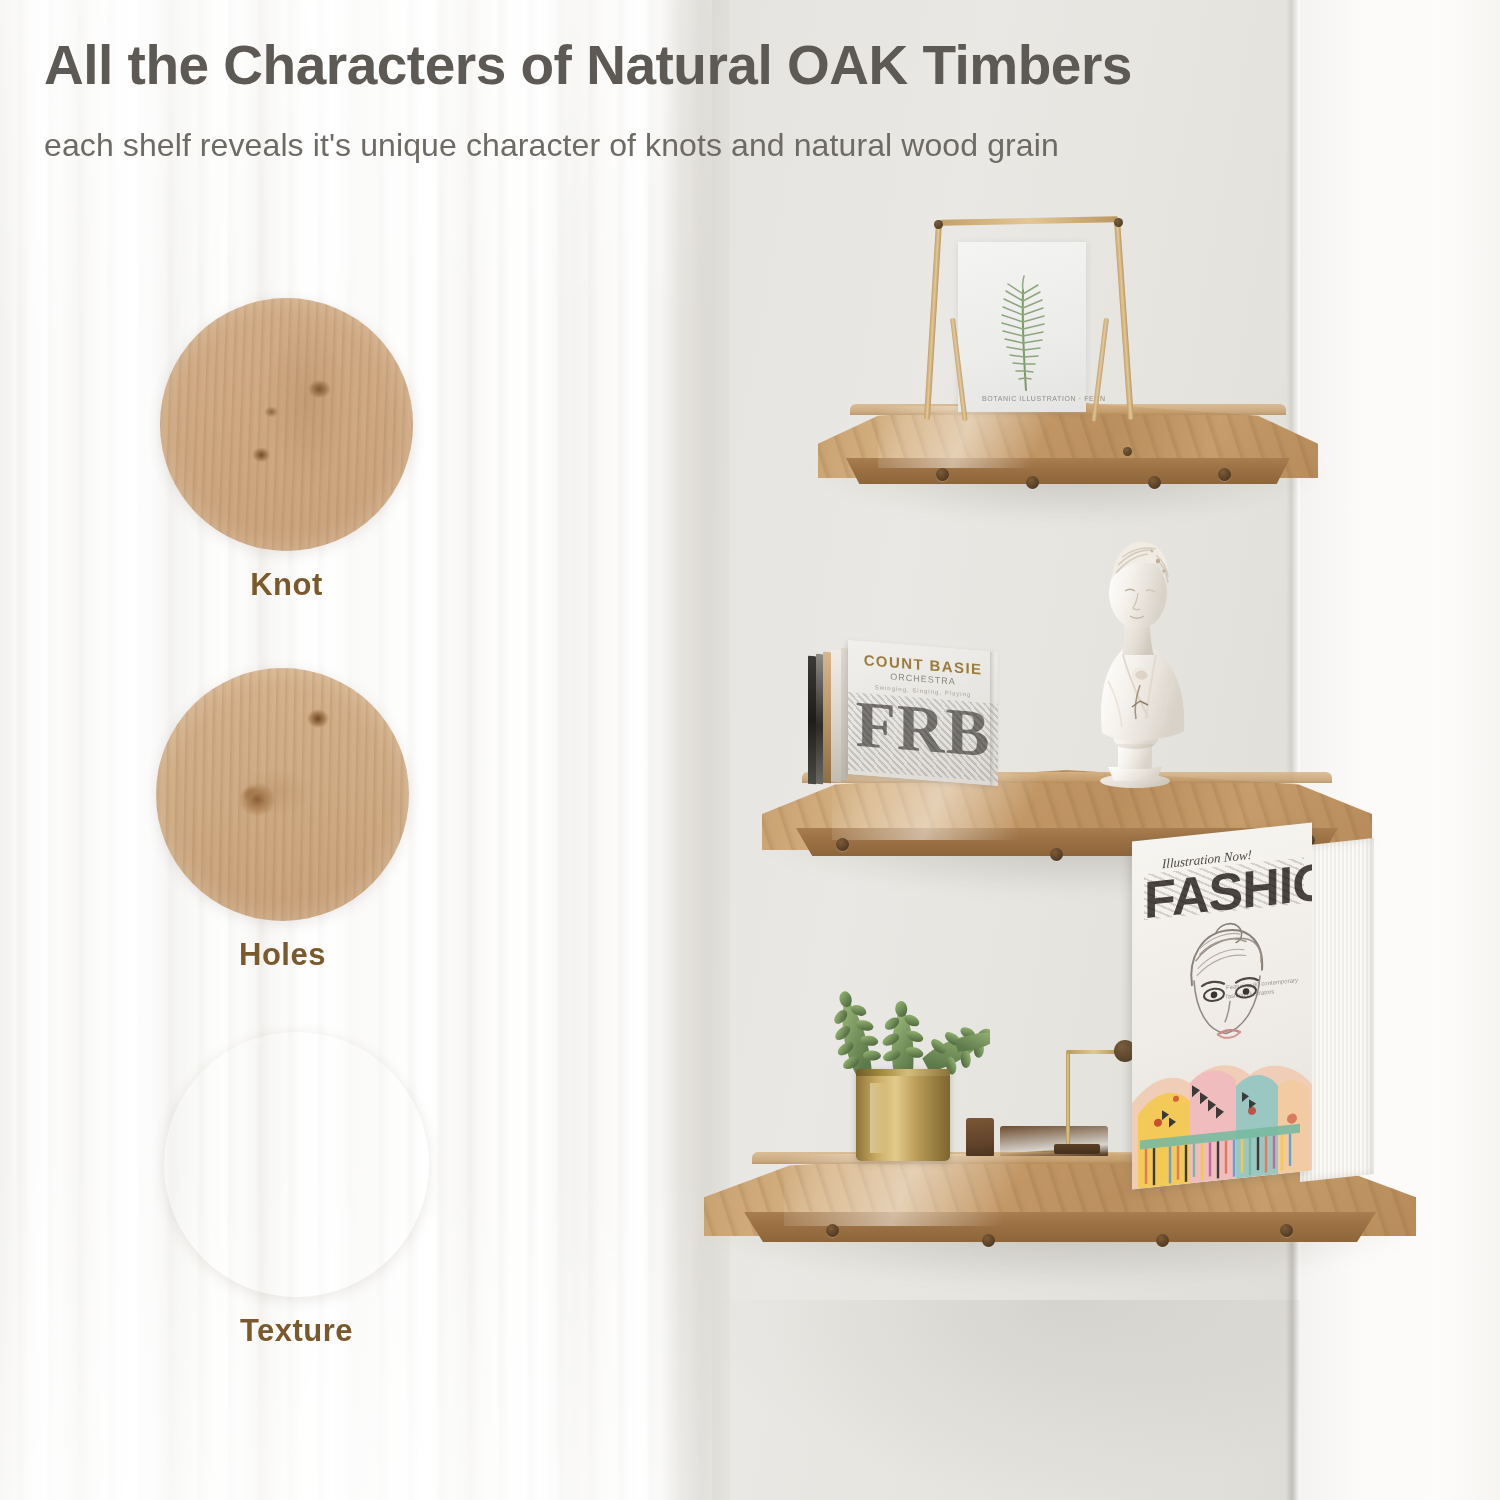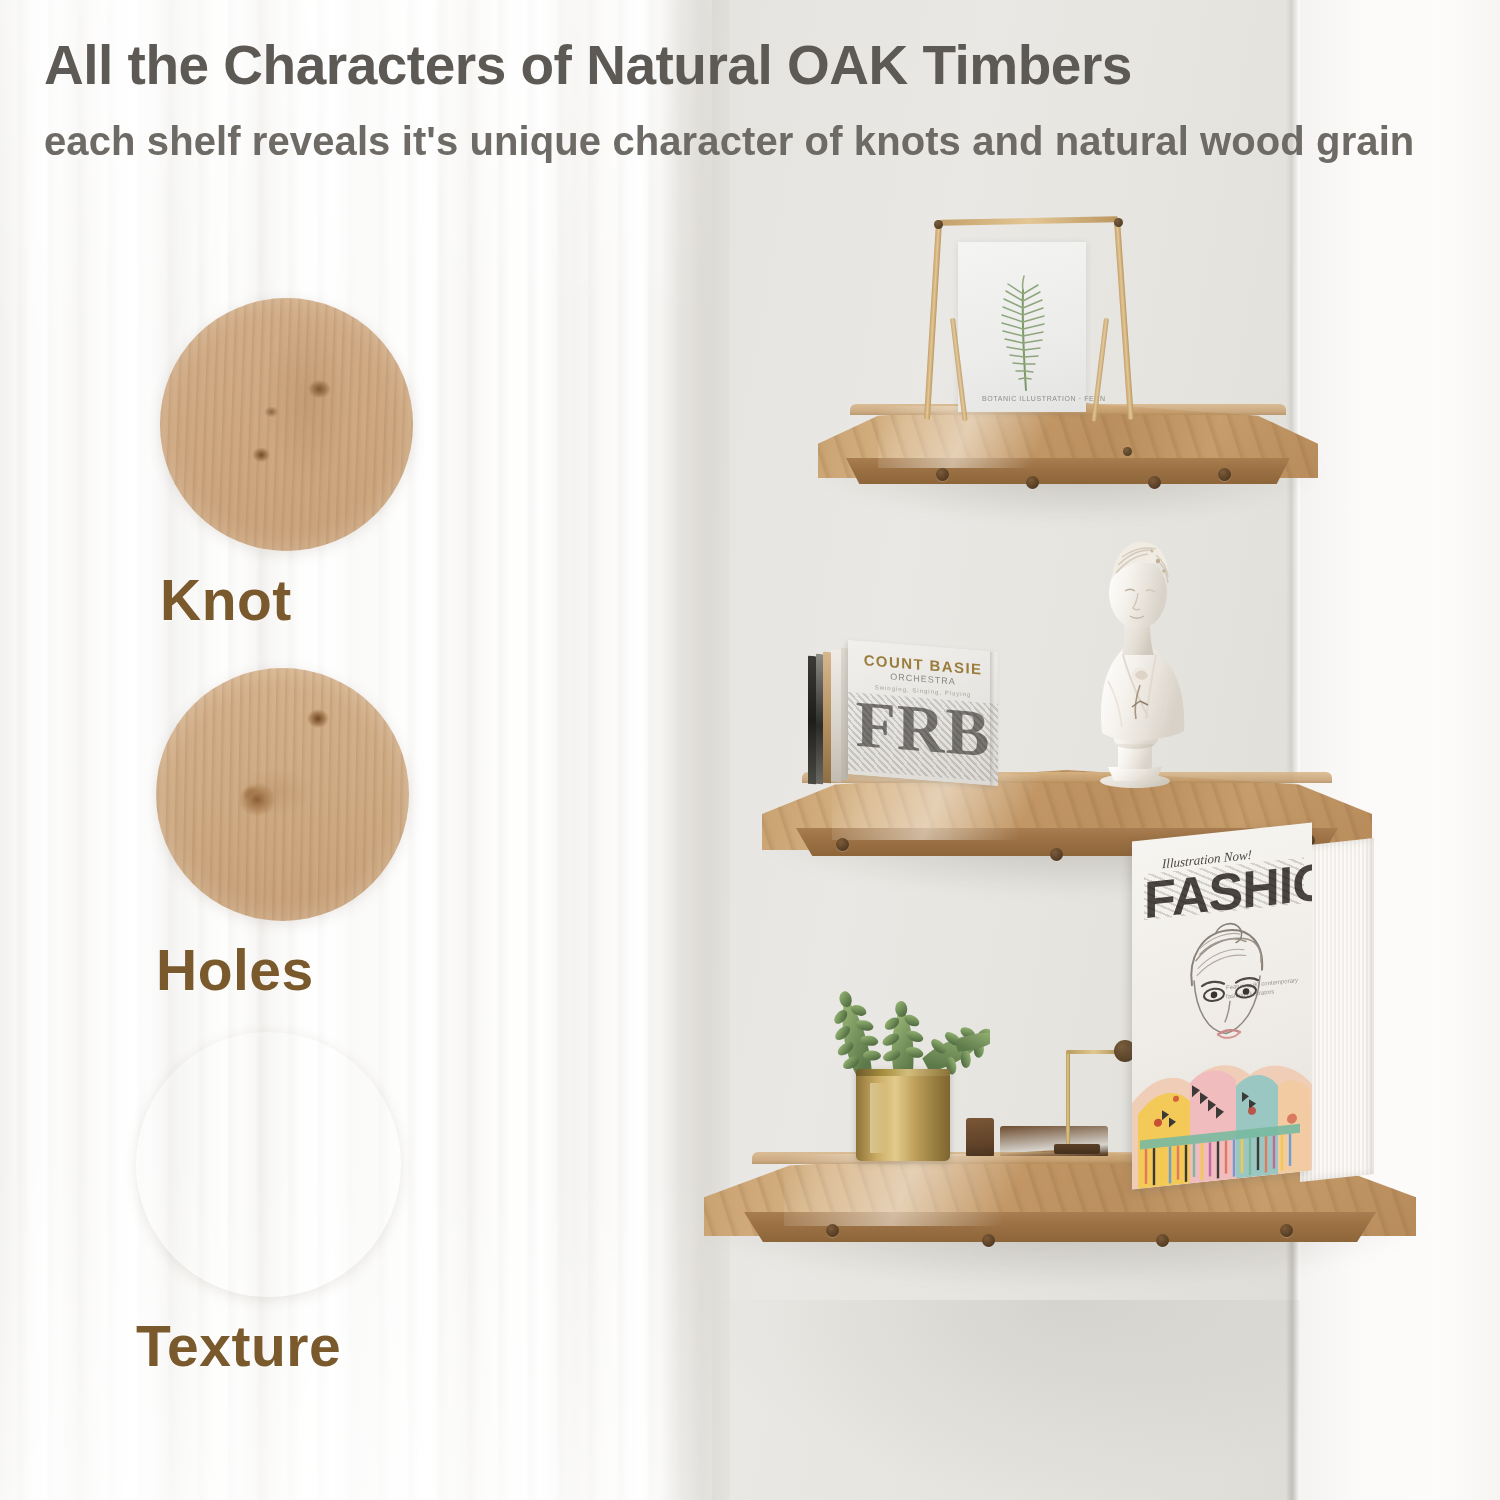--- a/index.html
+++ b/index.html
@@ -69,38 +69,38 @@
     background:linear-gradient(90deg,rgba(208,205,199,0) 0%,rgba(203,200,194,.45) 60%,rgba(216,213,207,.25) 100%);
   }
 
   
   .hdr { position:absolute; left:44px; top:36px; width:1400px; z-index:40; }
   .hdr-title {
     font-size:55px; font-weight:bold; color:#5d5a56; letter-spacing:-.5px;
     line-height:1.08; white-space:nowrap;
   }
   .hdr-sub {
-    margin-top:24px; font-size:40px; color:#6e6b66; font-weight:700;
+    margin-top:32px; font-size:32px; color:#6e6b66; font-weight:400;
     letter-spacing:.1px; white-space:nowrap;
   }
 
   
   .samples { position:absolute; left:0; top:0; z-index:35; }
   .sample { position:absolute; }
   .swatch {
     border-radius:50%;
     box-shadow:0 3px 14px rgba(120,100,78,.14);
     position:relative; overflow:hidden;
   }
   .swatch::after {
     content:""; position:absolute; inset:0; border-radius:50%;
     box-shadow:inset 0 0 26px rgba(255,255,255,.22);
   }
   .sample-label {
-    font-size:57px; font-weight:bold; color:#7a5a2c;
+    text-align:center; font-size:31px; font-weight:bold; color:#7a5a2c;
     margin-top:16px; letter-spacing:.5px;
     text-shadow:0 1px 1px rgba(255,255,255,.6);
   }
 
   
   .wood-knot {
     background:
       radial-gradient(ellipse 16px 13px at 63% 36%, #7d5832 0%, #9a7148 32%, rgba(190,154,116,0) 72%),
       radial-gradient(ellipse 12px 10px at 40% 62%, #6f4c28 0%, #9b7249 35%, rgba(190,154,116,0) 75%),
       radial-gradient(ellipse 9px 7px at 44% 45%, #8a6540 0%, rgba(190,154,116,0) 80%),
@@ -295,21 +295,21 @@
     <div class="sample" style="left:160px;top:298px;">
       <div class="swatch wood-knot" style="width:253px;height:253px;"></div>
       <div class="sample-label">Knot</div>
     </div>
 
     <div class="sample" style="left:156px;top:668px;">
       <div class="swatch wood-holes" style="width:253px;height:253px;"></div>
       <div class="sample-label">Holes</div>
     </div>
 
-    <div class="sample" style="left:136px;top:1032px;">
+    <div class="sample" style="left:164px;top:1032px;">
       <div class="swatch wood-texture" style="width:265px;height:265px;"></div>
       <div class="sample-label">Texture</div>
     </div>
   </div>
 
   <div class="frame-wrap" style="left:928px;top:200px;width:210px;height:215px;">
 
     <div class="frame-print" style="left:30px;top:42px;width:128px;height:170px;">
       <svg class="fern" style="left:28px;top:18px;" width="74" height="134" viewBox="0 0 74 134">
         <g stroke="#8da67c" stroke-width="1.5" stroke-linecap="round" fill="none">

